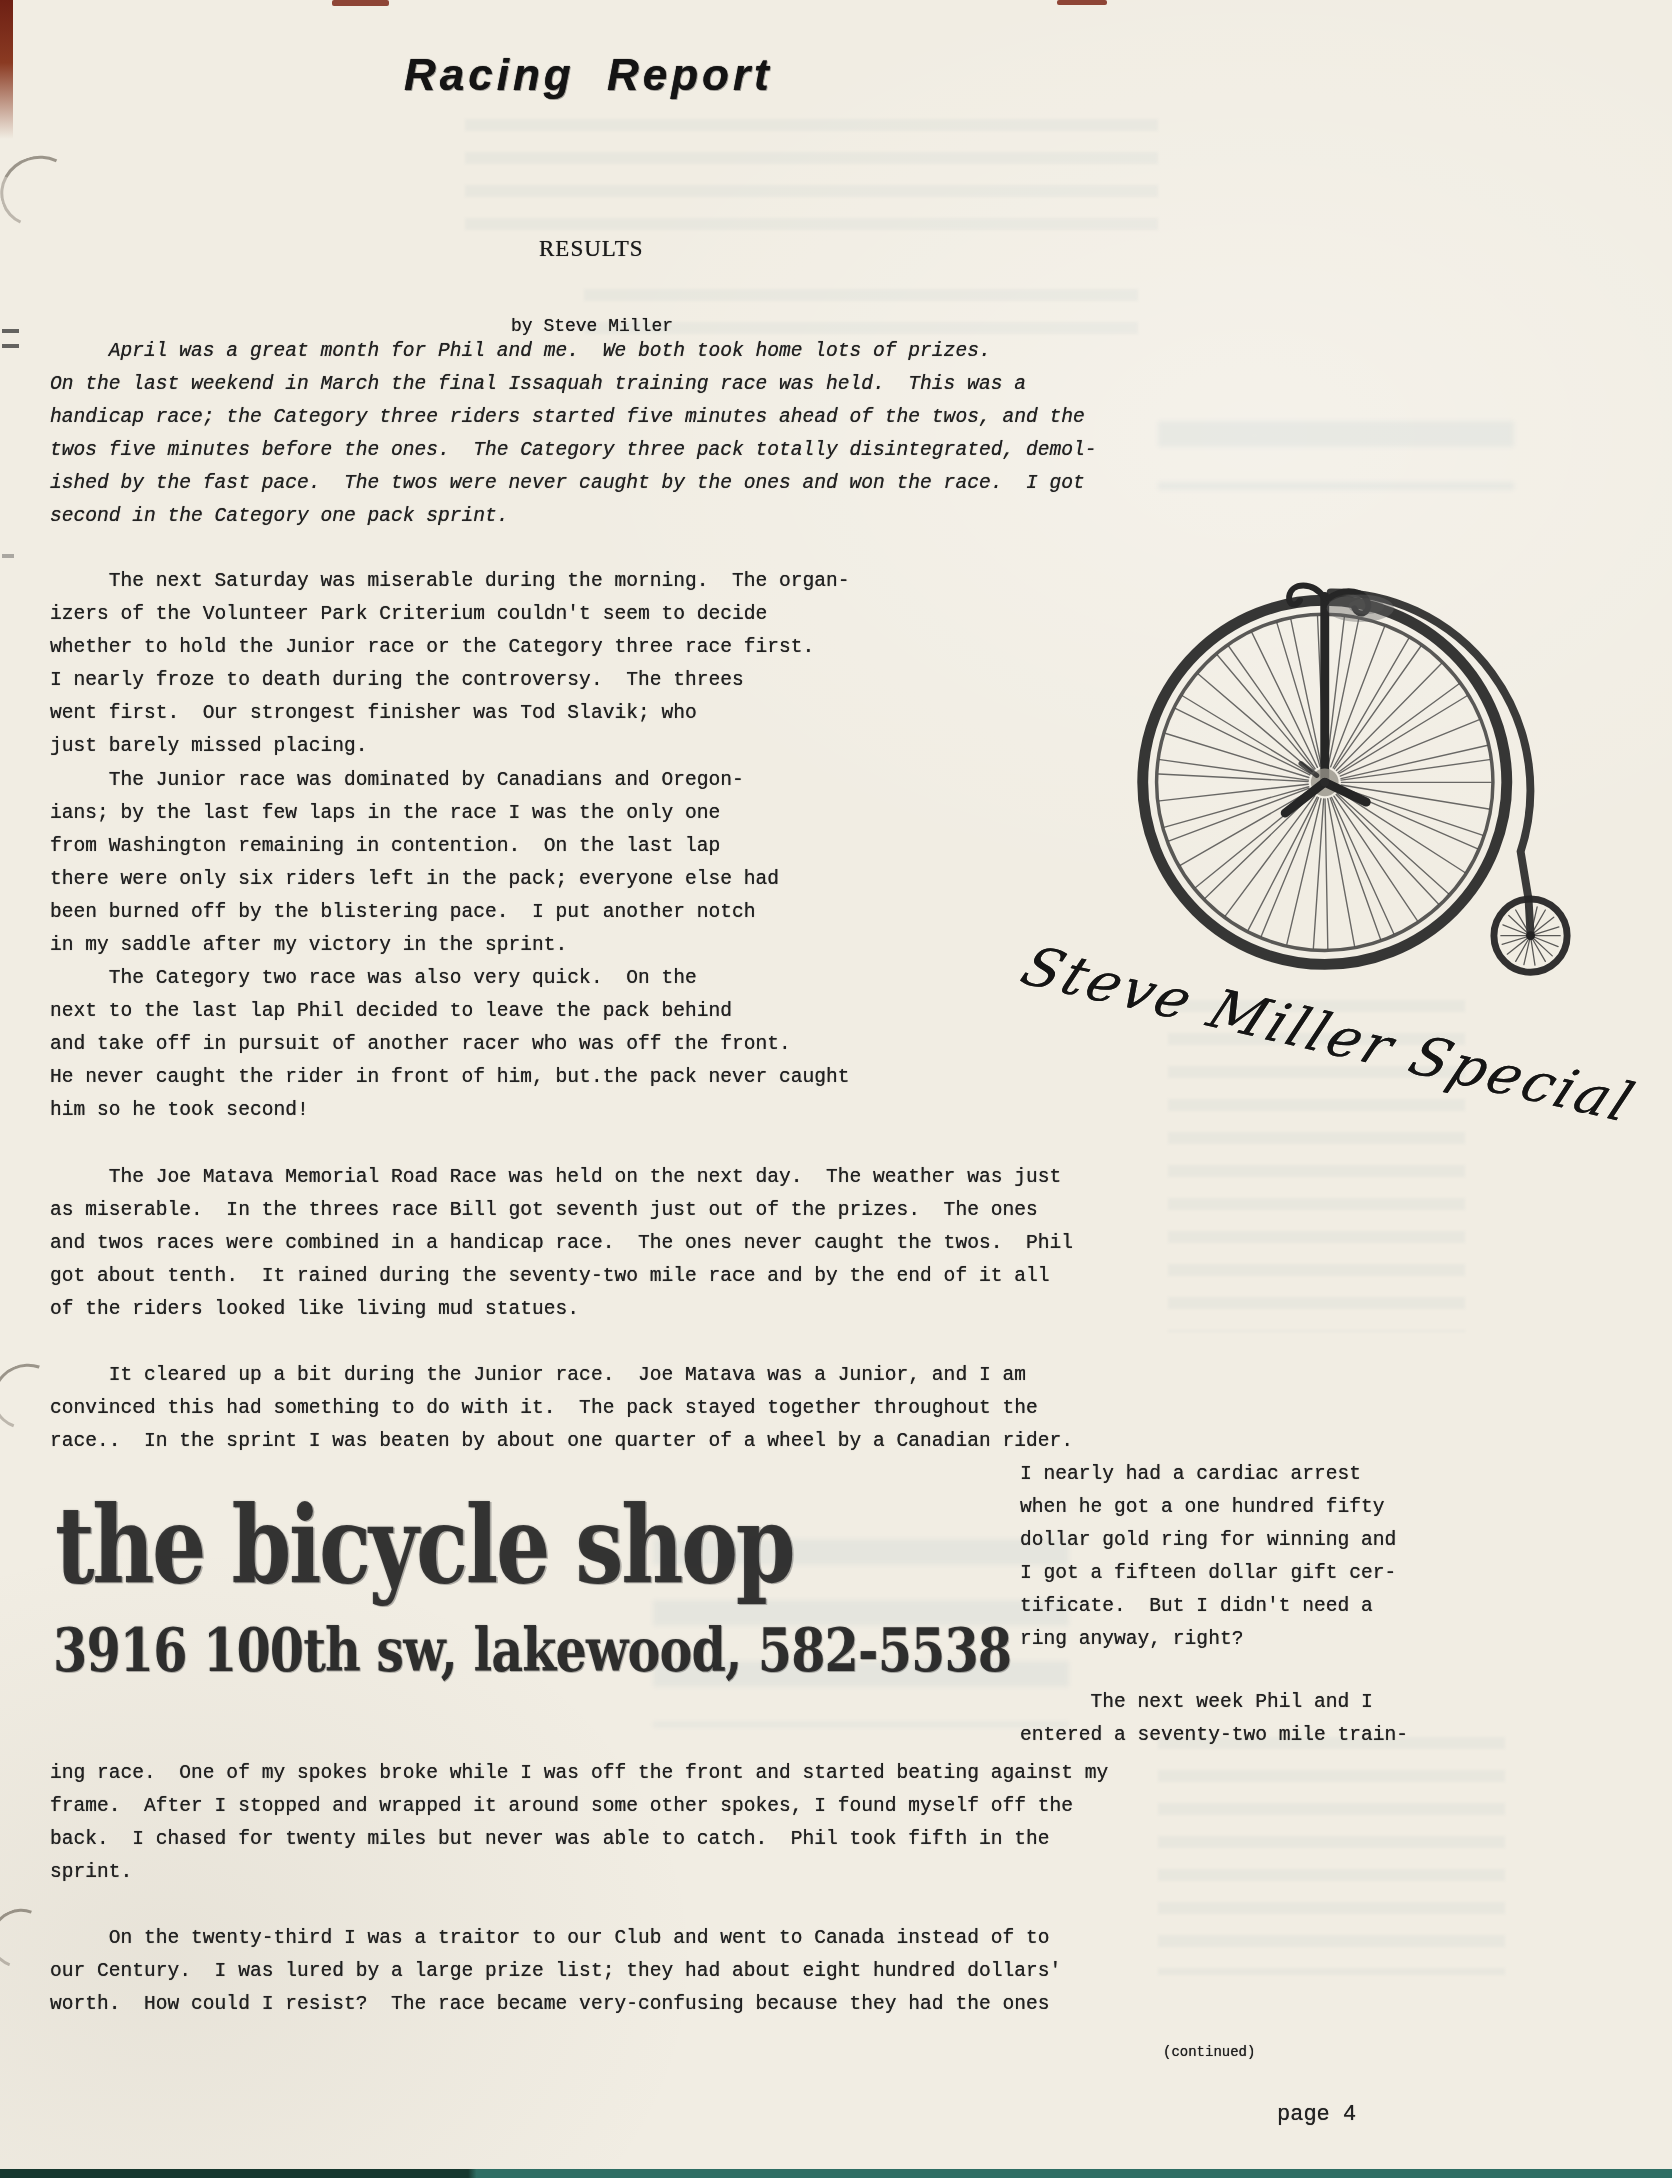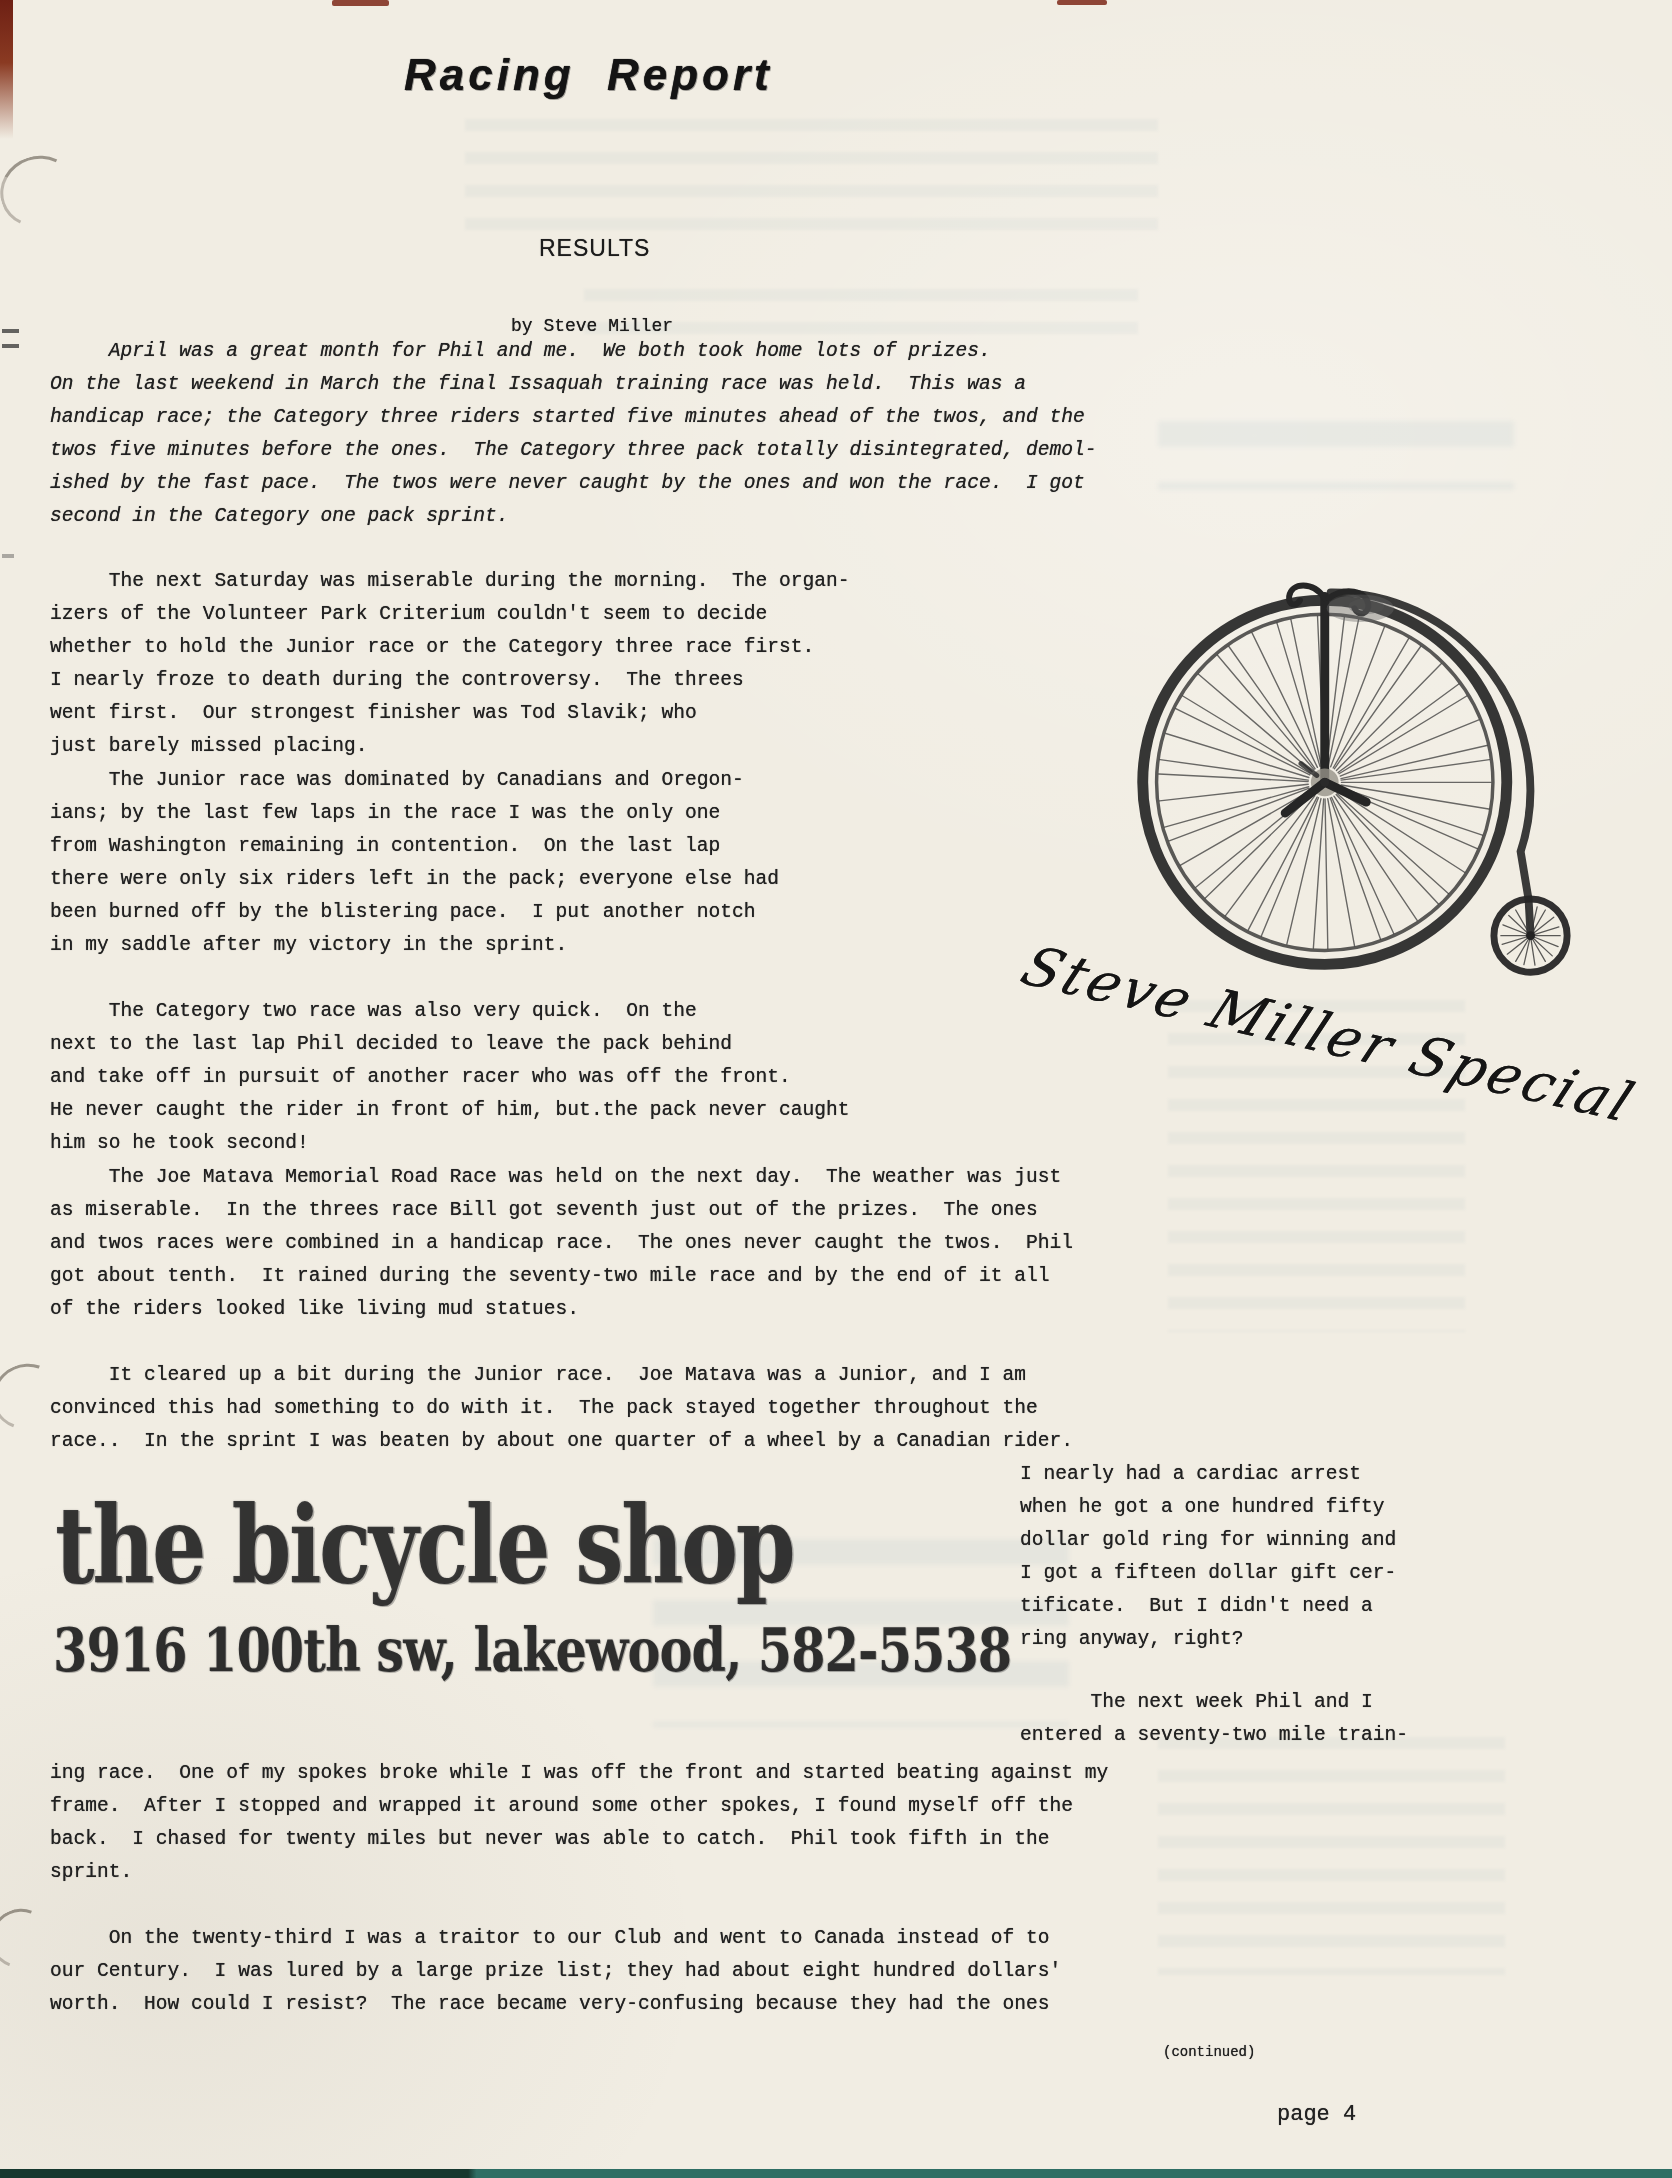--- a/index.html
+++ b/index.html
@@ -20,21 +20,21 @@
   }
   .title {
     position:absolute; left:404px; top:50px;
     font-family:"Liberation Sans","DejaVu Sans",sans-serif;
     font-style:italic; font-weight:bold;
     font-size:44px; letter-spacing:4px; word-spacing:16px;
     color:#141414; text-shadow:0 0 1px rgba(10,10,10,0.9), 1px 1px 0 rgba(40,40,40,0.35);
   }
   .heading { position:absolute; left:539px; top:236px; font-size:23px; line-height:1.1;
     letter-spacing:1px; color:#1c1c1c; white-space:pre;
-    font-family:Liberation Sans, sans-serif; text-shadow:0 0 0.7px rgba(25,25,25,0.85);}
+    font-family:Liberation Serif, serif; text-shadow:0 0 0.7px rgba(25,25,25,0.85);}
   .byline { position:absolute; left:511px; top:269px; font-size:18px; line-height:1.1;
     color:#1c1c1c; white-space:pre;
     font-family:"Liberation Mono","DejaVu Sans Mono",monospace; text-shadow:0 0 0.7px rgba(25,25,25,0.85);margin-top:48px;}
   .footer-note { position:absolute; left:1163px; top:2045px; font-size:14px; line-height:1.1; }
   .footer-page { position:absolute; left:1277px; top:2091px; font-size:22px; line-height:1.1;margin-top:12px; }
 
   .stamp1 {
     position:absolute; left:55px; top:1491px;
     font-family:"DejaVu Serif","Liberation Serif",serif; font-weight:bold;
     font-size:107px; line-height:1; letter-spacing:-3px; color:rgba(38,38,38,0.88);
@@ -111,21 +111,21 @@
 whether to hold the Junior race or the Category three race first.
 I nearly froze to death during the controversy.  The threes
 went first.  Our strongest finisher was Tod Slavik; who
 just barely missed placing.</div>
   <div class="tw" style="left:50px; top:764px;">     The Junior race was dominated by Canadians and Oregon-
 ians; by the last few laps in the race I was the only one
 from Washington remaining in contention.  On the last lap
 there were only six riders left in the pack; everyone else had
 been burned off by the blistering pace.  I put another notch
 in my saddle after my victory in the sprint.</div>
-  <div class="tw" style="left:50px; top:962px;margin-top:33px;">     The Category two race was also very quick.  On the
+  <div class="tw" style="left:50px; top:962px;">     The Category two race was also very quick.  On the
 next to the last lap Phil decided to leave the pack behind
 and take off in pursuit of another racer who was off the front.
 He never caught the rider in front of him, but.the pack never caught
 him so he took second!</div>
   <div class="tw" style="left:50px; top:1161px;">     The Joe Matava Memorial Road Race was held on the next day.  The weather was just
 as miserable.  In the threes race Bill got seventh just out of the prizes.  The ones
 and twos races were combined in a handicap race.  The ones never caught the twos.  Phil
 got about tenth.  It rained during the seventy-two mile race and by the end of it all
 of the riders looked like living mud statues.</div>
   <div class="tw" style="left:50px; top:1359px;">     It cleared up a bit during the Junior race.  Joe Matava was a Junior, and I am

